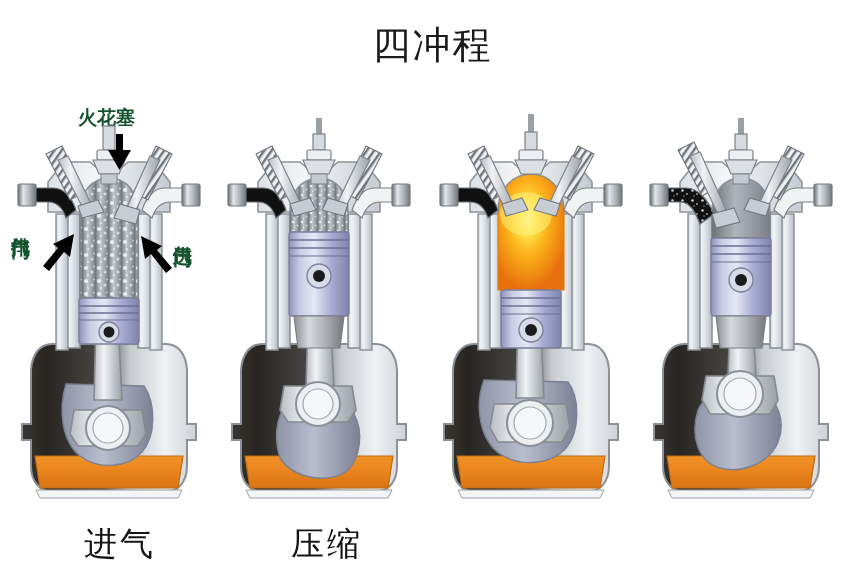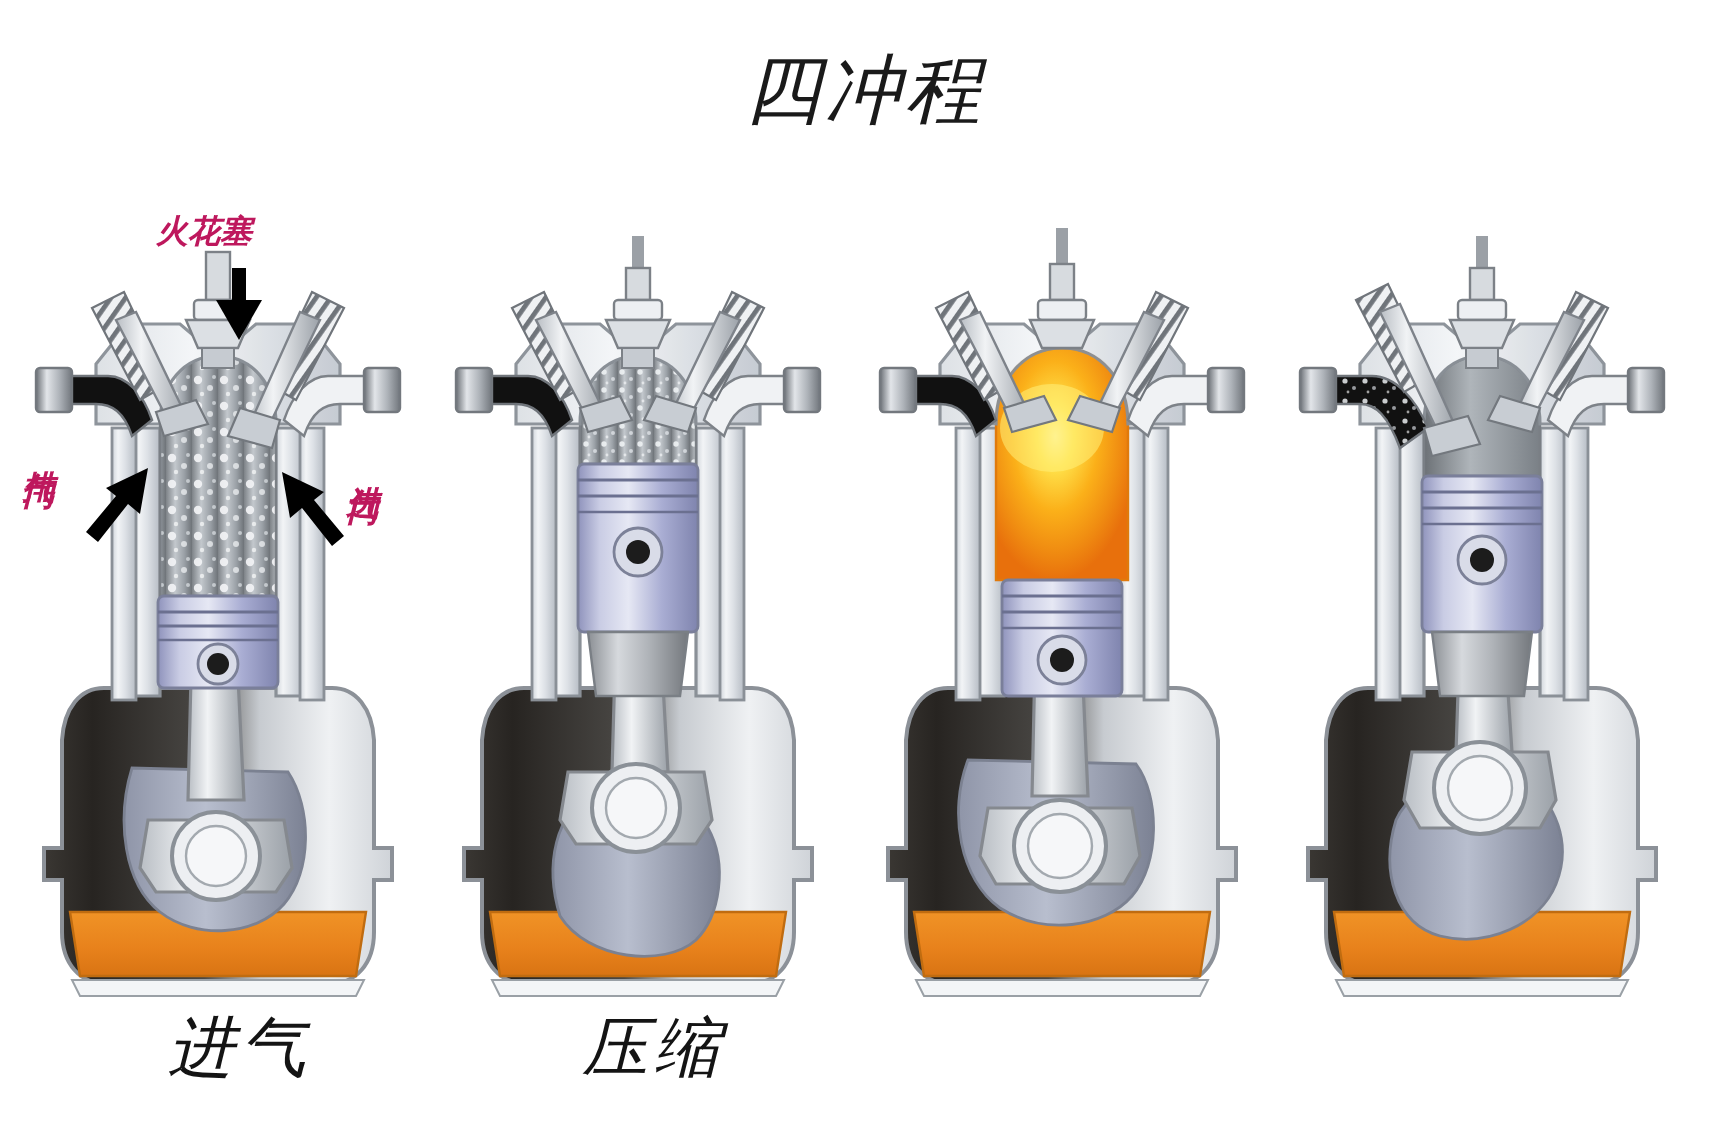--- a/index.html
+++ b/index.html
@@ -15,53 +15,52 @@
     font-family: "Liberation Serif", "DejaVu Serif", serif;
     color: #111;
   }
 
   #stage {
     position: absolute;
     left: 0; top: 0;
     width: 865px;
     height: 573px;
     background: #ffffff;
-    font-style: italic;
   }
 
   
   .title {
     position: absolute;
     left: 0;
     top: 20px;
     width: 865px;
     text-align: center;
     font-size: 38px;
     letter-spacing: 2px;
     color: #1a1a1a;
     font-family: "Liberation Serif", "DejaVu Serif", serif;
   }
 
   
   .stroke-caption {
     position: absolute;
-    top: 502px;
+    top: 522px;
     width: 190px;
     text-align: center;
     font-size: 33px;
     letter-spacing: 3px;
     color: #141414;
   }
 
   
   .callout {
     position: absolute;
-    font-size: 16px;
+    font-size: 19px;
     font-weight: bold;
-    color: #be185d;
+    color: #14532d;
     letter-spacing: 0px;
     line-height: 1.08;
   }
   .callout.vertical {
     writing-mode: vertical-rl;
     text-orientation: upright;
     letter-spacing: 1px;
   }
 
   .engine-svg { position: absolute; top: 0; left: 0; }

